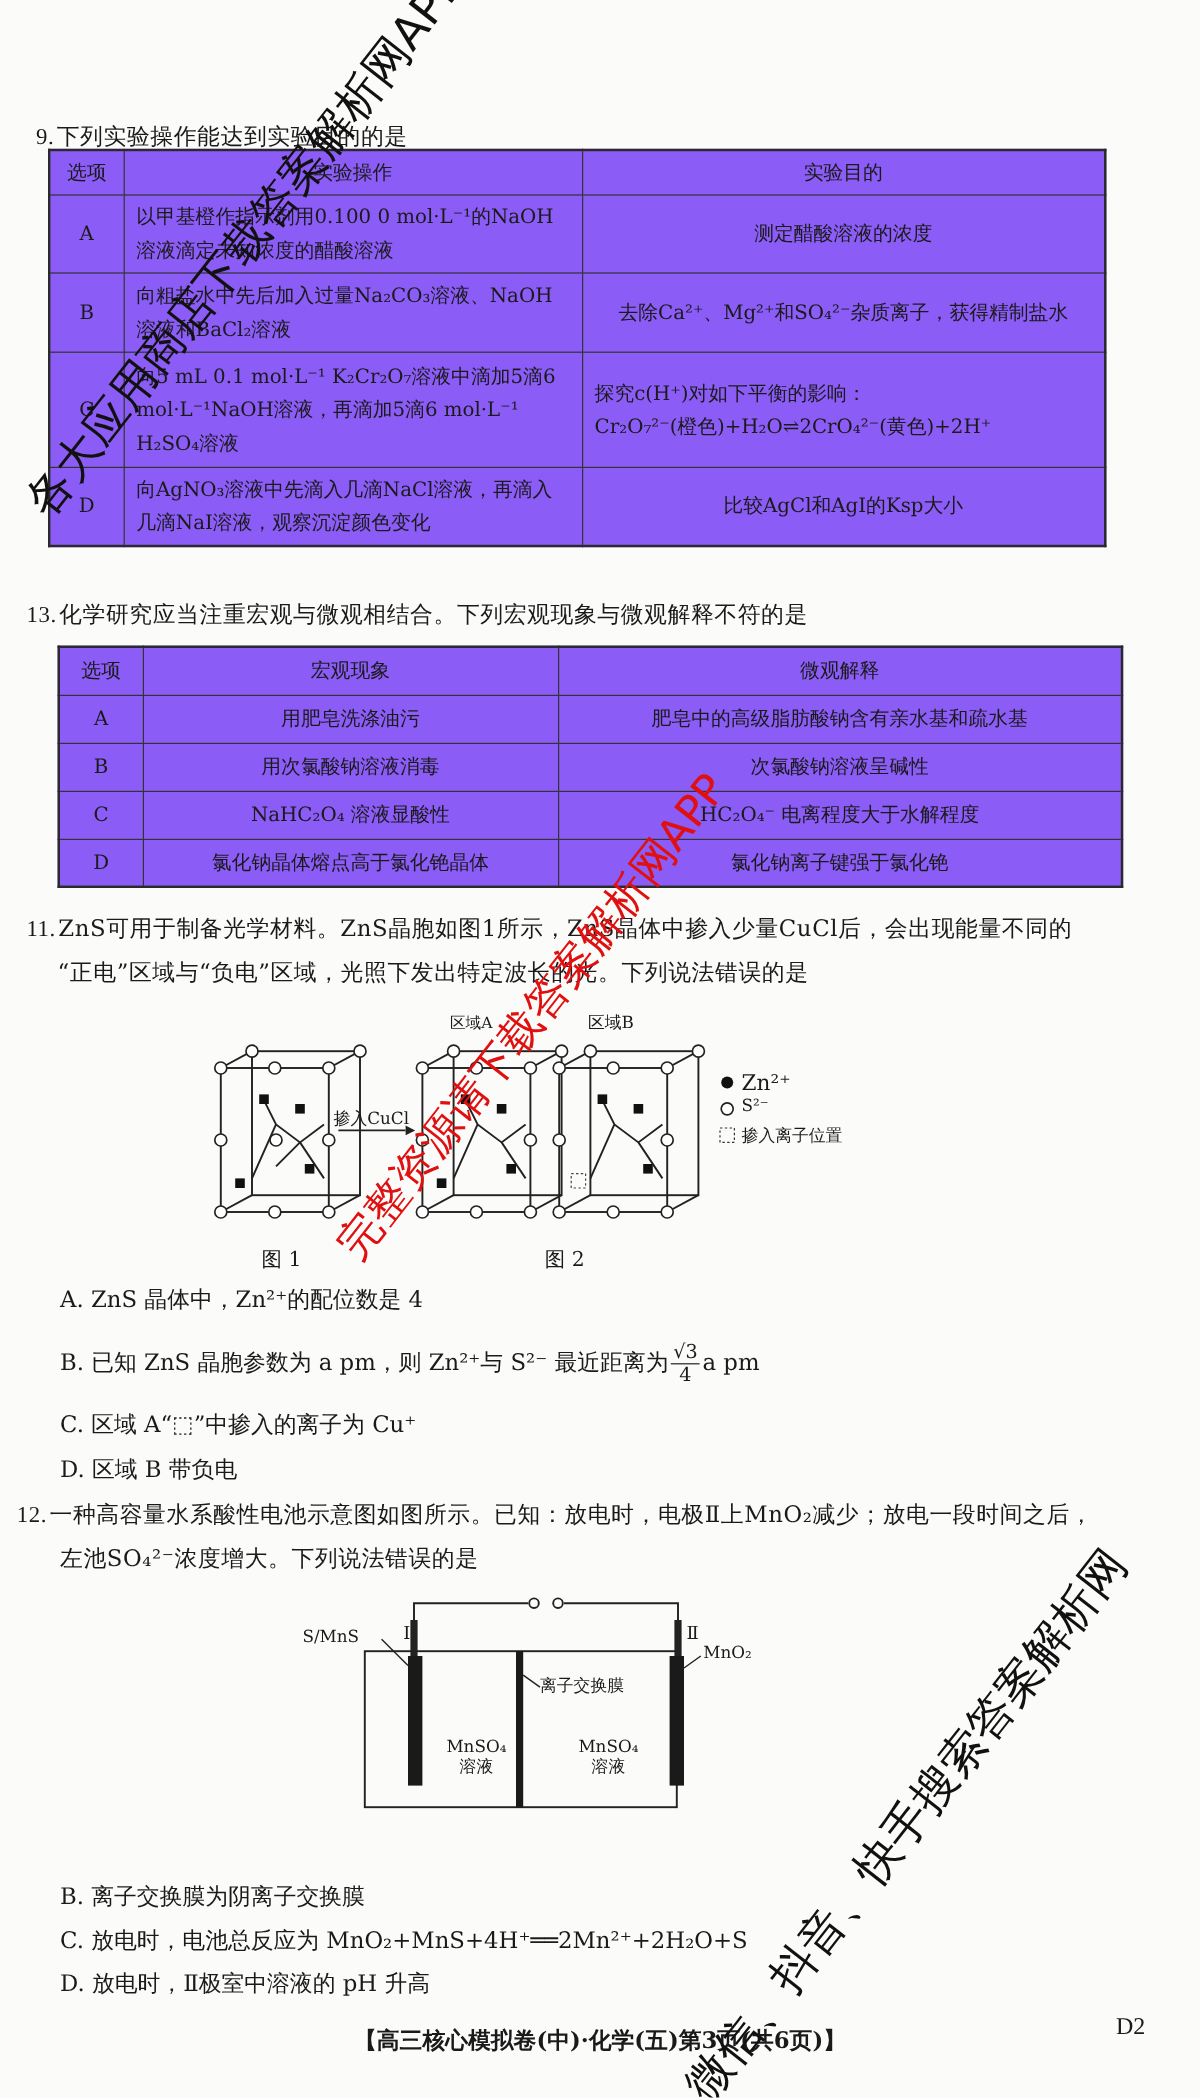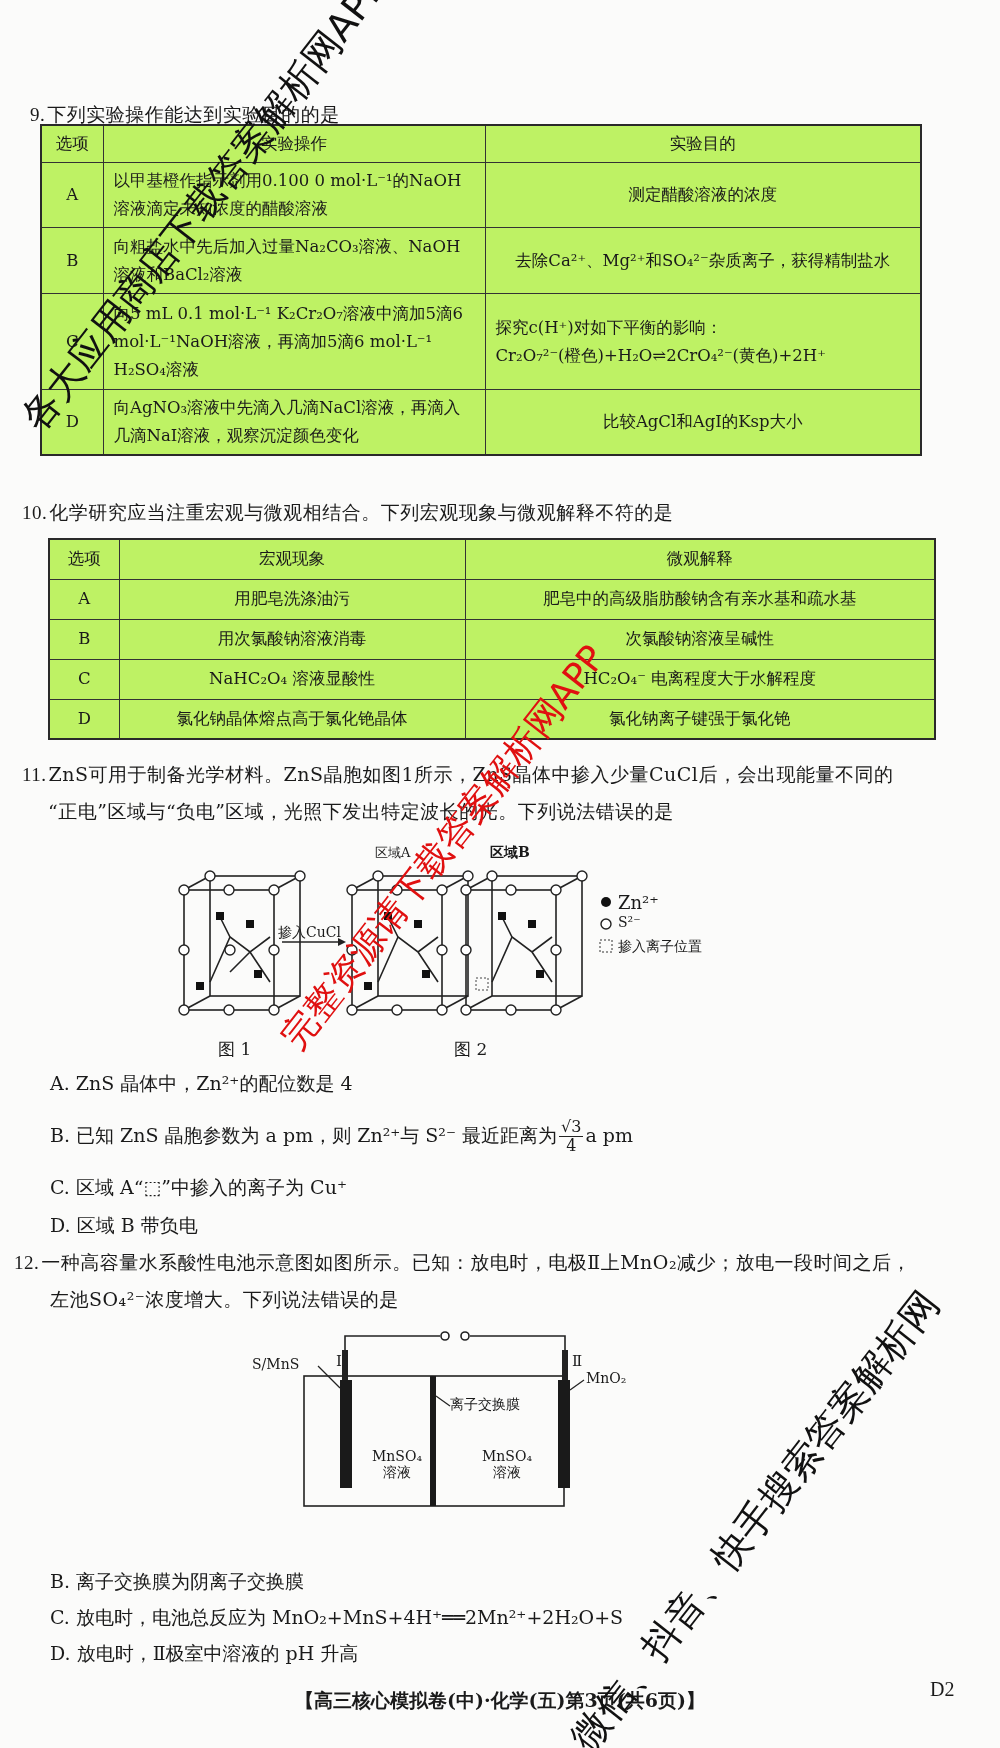--- a/index.html
+++ b/index.html
@@ -6,21 +6,21 @@
   body {
     width: 1000px; height: 1748px; position: relative; overflow: hidden;
     background: #fbfbfa; color: #1a1a1a;
     font-family: "DejaVu Serif", "Liberation Serif", serif;
   }
   .page { position: absolute; inset: 0; }
   .q-stem { position: absolute; font-size: 19px; line-height: 36px; letter-spacing: 0.5px; }
   .q-num { font-family: "Liberation Serif", serif; margin-right: 2px; }
   table.exam {
     position: absolute; border-collapse: collapse; font-size: 16.5px;
-    border: 2px solid #2a2a2a; background: #bef264;
+    border: 2px solid #2a2a2a; background: #8b5cf6;
   }
   table.exam td, table.exam th {
     border: 1.4px solid #333; padding: 4px 10px; vertical-align: middle;
     font-weight: normal; line-height: 28px;
   }
   table.exam th { text-align: center; }
   .c { text-align: center; }
   .opt { position: absolute; font-size: 19px; line-height: 30px; left: 50px; }
   .frac { display: inline-flex; flex-direction: column; align-items: center; vertical-align: middle; font-size: 16px; line-height: 18px; margin: 0 2px; }
   .frac .num { border-bottom: 1.2px solid #222; padding: 0 2px; }
@@ -72,21 +72,21 @@
     </tr>
     <tr style="height:64px">
       <td class="c">D</td>
       <td>向AgNO₃溶液中先滴入几滴NaCl溶液，再滴入几滴NaI溶液，观察沉淀颜色变化</td>
       <td class="c">比较AgCl和AgI的Ksp大小</td>
     </tr>
   </tbody>
     </table>
 
   <div class="q-stem" style="top:494px; left:22px;">
-    <span class="q-num">10.</span><span>化学研究应当注重宏观与微观相结合。下列宏观现象与微观解释不符的是</span>
+    <span class="q-num">13.</span><span>化学研究应当注重宏观与微观相结合。下列宏观现象与微观解释不符的是</span>
   </div>
   <table class="exam" style="top:538px; left:48px; width:888px;">
     <colgroup>
         <col style="width:70px">
         <col style="width:346px">
         <col>
       </colgroup>
     <tbody>
         <tr style="height:40px">
       <th>选项</th>
@@ -201,21 +201,21 @@
           <rect x="366" y="128" width="8" height="8"></rect>
       </g>
       <rect x="306" y="136" width="12" height="12" fill="none" stroke="#444" stroke-dasharray="2,2"></rect>
 
       <circle cx="436" cy="60" r="5" fill="#111"></circle>
       <circle cx="436" cy="82" r="5" fill="#fff" stroke="#222" stroke-width="1.4"></circle>
       <rect x="430" y="98" width="12" height="12" fill="none" stroke="#333" stroke-dasharray="2,2"></rect>
     </svg>
     <span class="fig-label" style="top:82px; left:108px; font-size:14px;">掺入CuCl</span>
     <span class="fig-label" style="top:2px; left:205px; font-size:13px;">区域A</span>
-    <span class="fig-label" style="top:2px; left:320px; font-size:14px;font-weight:bold;">区域B</span>
+    <span class="fig-label" style="top:2px; left:320px; font-size:14px;">区域B</span>
     <span class="fig-label" style="top:196px; left:48px;">图 1</span>
     <span class="fig-label" style="top:196px; left:284px;">图 2</span>
     <span class="fig-label" style="top:50px; left:448px; font-size:18px;">Zn²⁺</span>
     <span class="fig-label" style="top:72px; left:448px; font-size:14px;">S²⁻</span>
     <span class="fig-label" style="top:96px; left:448px; font-size:14px;">掺入离子位置</span>
   </div>
 
   <div class="opt" style="top:1068px;">A. ZnS 晶体中，Zn²⁺的配位数是 4</div>
   <div class="opt" style="top:1118px;">
     <span>B. 已知 ZnS 晶胞参数为 a pm，则 Zn²⁺与 S²⁻ 最近距离为</span><span class="frac">

